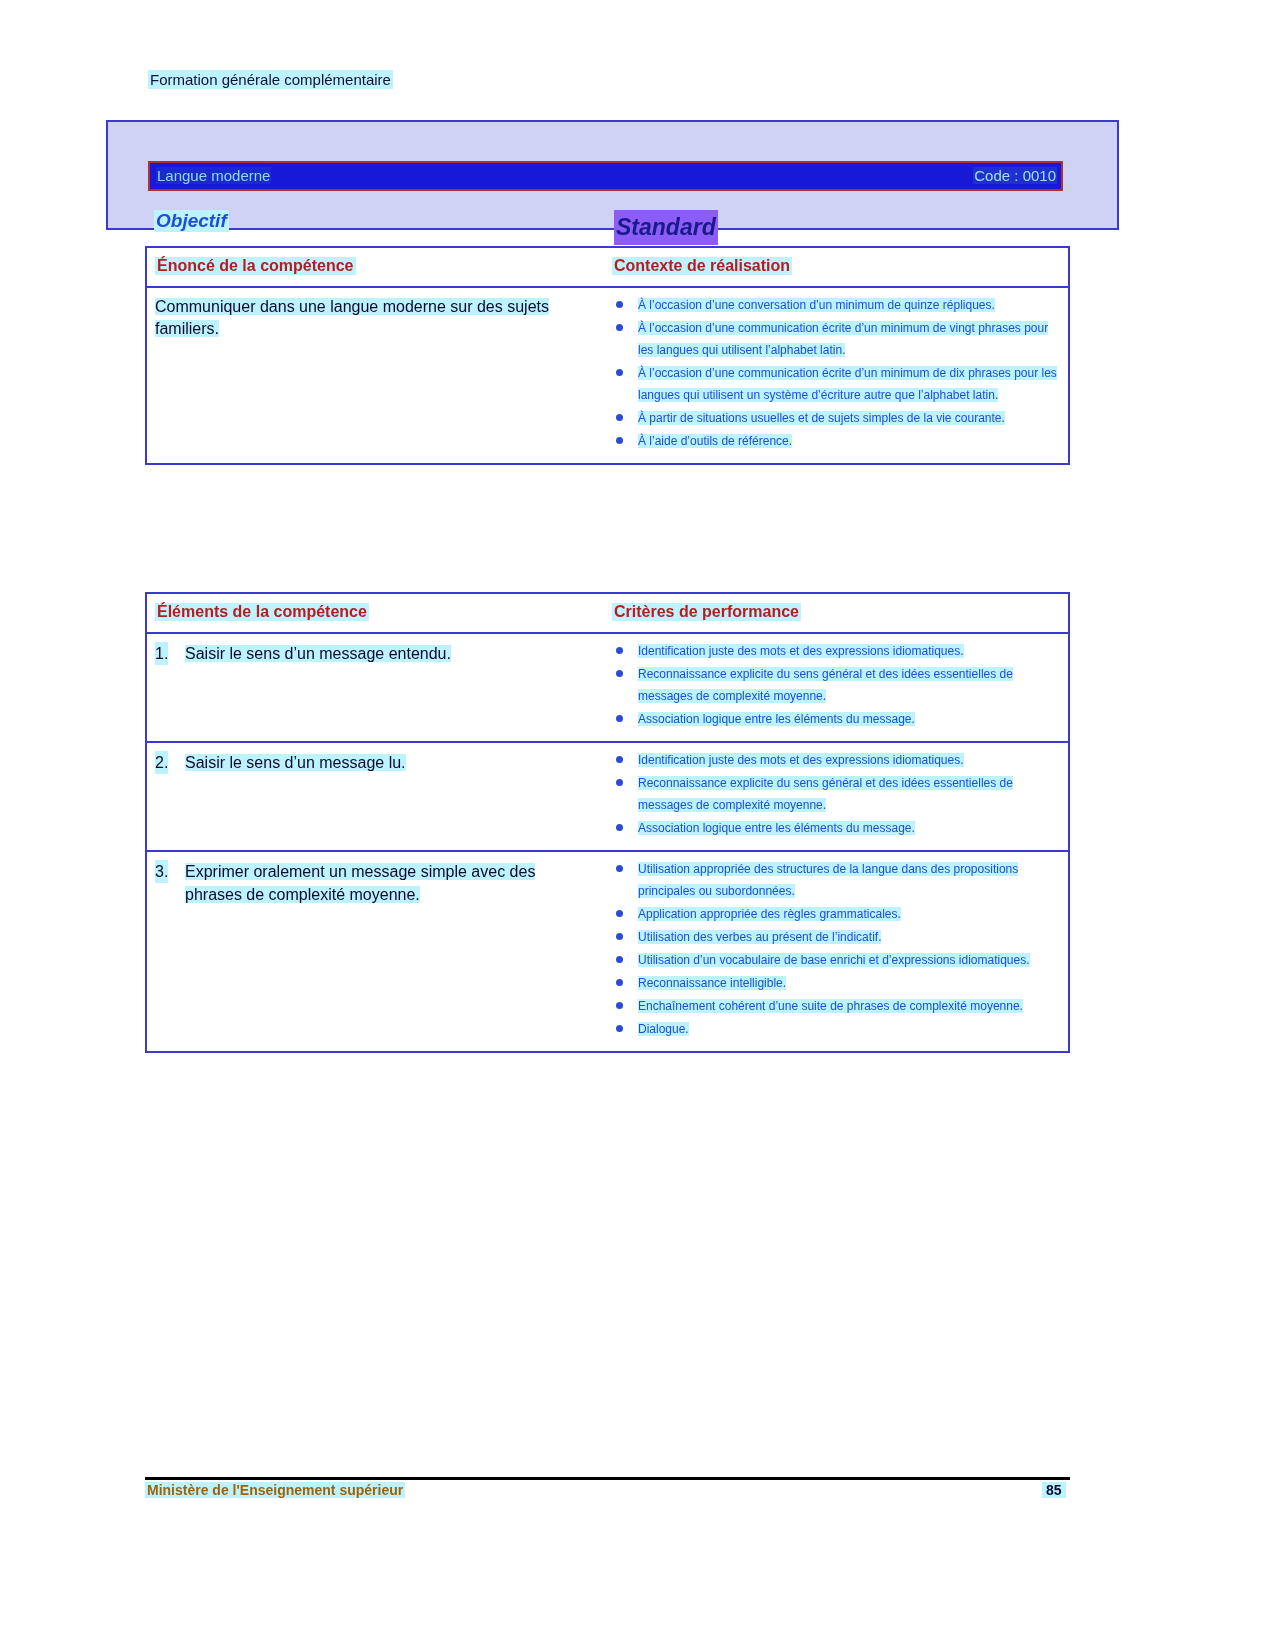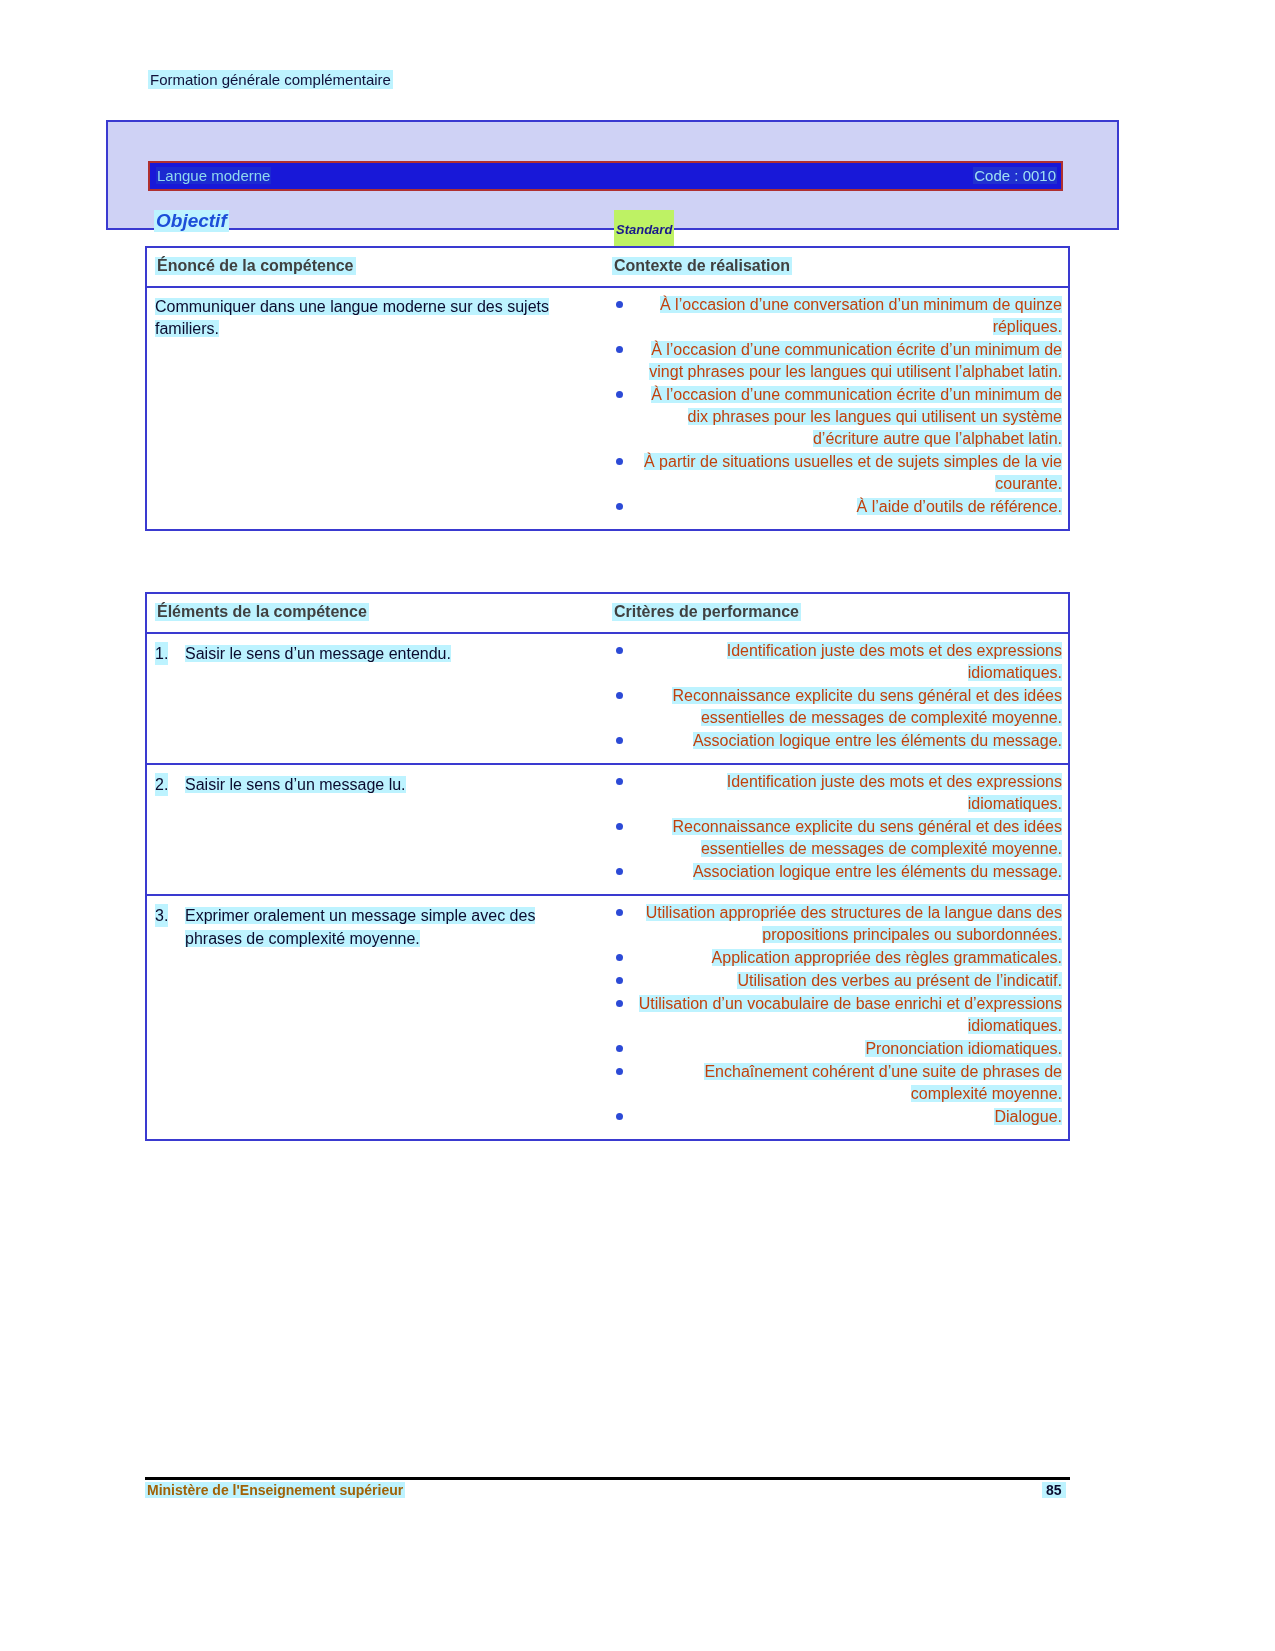--- a/index.html
+++ b/index.html
@@ -82,26 +82,26 @@
     font-weight: bold;
     font-style: italic;
     color: #1d4ed8;
     background: #bdf3ff;
     padding: 0 2px;
   }
   .standard {
     position: absolute;
     left: 506px;
     top: 88px;
-    font-size: 13px;
+    font-size: 23px;
     font-weight: bold;
     font-style: italic;
     color: #1a1a8c;
-    background: #bef264;
-    padding: 12px 2px;
+    background: #8b5cf6;
+    padding: 4px 2px;
   }
 
   
   .tbl {
     position: absolute;
     left: 145px;
     width: 925px;
     border: 2px solid #3a3ad0;
     box-sizing: border-box;
     background: #ffffff;
@@ -110,21 +110,21 @@
     position: relative;
     height: 38px;
     border-bottom: 2px solid #3a3ad0;
   }
   .tbl-head .h-left,
   .tbl-head .h-right {
     position: absolute;
     top: 9px;
     font-size: 16px;
     font-weight: bold;
-    color: #404040;
+    color: #b91c1c;
     background: #bdf3ff;
     padding: 0 2px;
     white-space: nowrap;
   }
   .tbl-head .h-left { left: 8px; }
   .tbl-head .h-right { left: 465px; }
 
   .row {
     position: relative;
     display: block;
@@ -156,24 +156,23 @@
   }
   ul.bullets {
     list-style: none;
     margin: 0;
     padding: 0;
   }
   ul.bullets li {
     position: relative;
     padding-left: 26px;
     margin-bottom: 1px;
-    font-size: 16px;
+    font-size: 12px;
     line-height: 22px;
-    color: #c2410c;
-    text-align: right;
+    color: #1d4ed8;
   }
   ul.bullets li .bullet {
     position: absolute;
     left: 4px;
     top: 7px;
     width: 7px;
     height: 7px;
     border-radius: 50%;
     background: #2c4ad6;
   }
@@ -315,21 +314,21 @@
               <span class="num">3.</span>
               <span class="body"><span>Exprimer oralement un message simple avec des phrases de complexité moyenne.</span></span>
             </div>
           </div>
           <div class="row-right">
             <ul class="bullets">
               <li><span class="bullet"></span><span class="txt">Utilisation appropriée des structures de la langue dans des propositions principales ou subordonnées.</span></li>
               <li><span class="bullet"></span><span class="txt">Application appropriée des règles grammaticales.</span></li>
               <li><span class="bullet"></span><span class="txt">Utilisation des verbes au présent de l’indicatif.</span></li>
               <li><span class="bullet"></span><span class="txt">Utilisation d’un vocabulaire de base enrichi et d’expressions idiomatiques.</span></li>
-              <li><span class="bullet"></span><span class="txt">Prononciation idiomatiques.</span></li>
+              <li><span class="bullet"></span><span class="txt">Reconnaissance intelligible.</span></li>
               <li><span class="bullet"></span><span class="txt">Enchaînement cohérent d’une suite de phrases de complexité moyenne.</span></li>
               <li><span class="bullet"></span><span class="txt">Dialogue.</span></li>
             </ul>
           </div>
         </div>
       </div>
   </div>
 
   <div class="footer-rule"></div>
   <div class="footer-left">Ministère de l'Enseignement supérieur</div>

